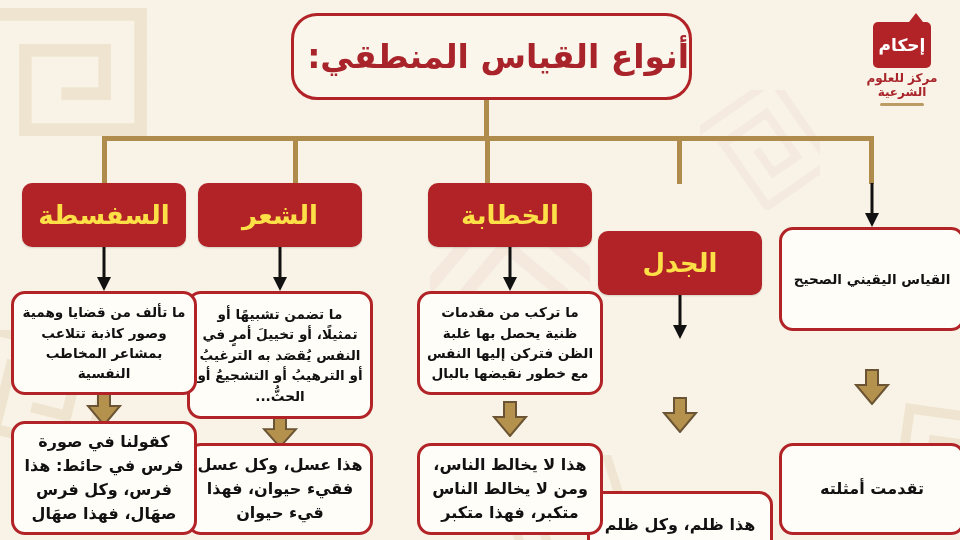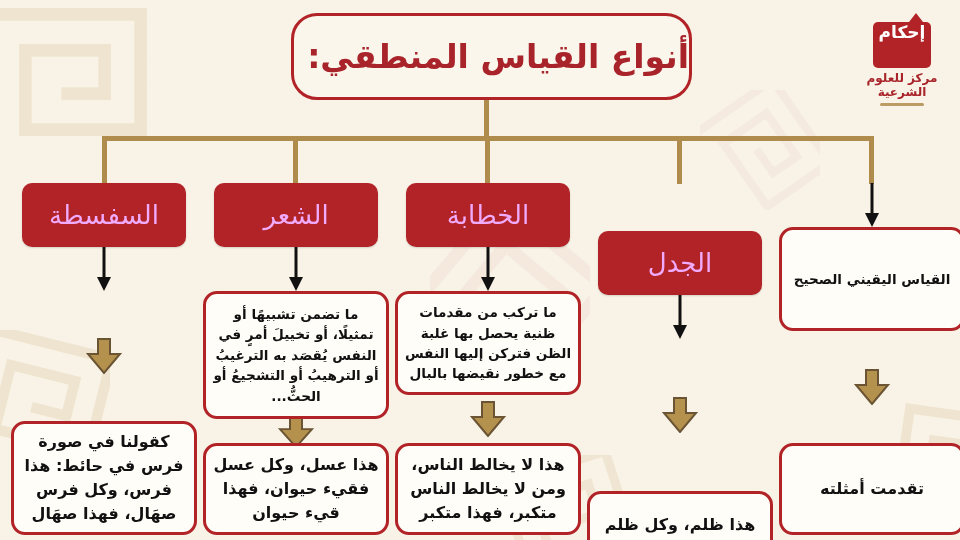--- a/index.html
+++ b/index.html
@@ -28,41 +28,41 @@
     box-sizing:border-box;background:rgba(255,255,255,.25);
   }
   .title-box span{
     color:var(--c-darkred);font-size:33px;font-weight:bold;letter-spacing:0px;
   }
   
   .logo{position:absolute;left:856px;right:auto;top:14px;width:92px;text-align:center;direction:rtl;}
   .logo-mark{
     position:relative;width:58px;height:46px;margin:8px auto 3px auto;
     background:var(--c-red);border-radius:5px;
-    display:flex;justify-content:center;
+    display:flex;align-items:center;justify-content:center;
   }
   .logo-mark:before{
     content:"";position:absolute;top:-9px;right:8px;width:0;height:0;
     border-left:7px solid transparent;border-right:7px solid transparent;
     border-bottom:9px solid var(--c-red);
   }
   .logo-mark span{color:#fff;font-size:17px;font-weight:bold;}
   .logo-tagline{color:var(--c-darkred);font-size:12px;font-weight:bold;line-height:1.2;}
   .logo-rule{width:44px;height:3px;background:var(--c-gold);opacity:.85;margin:3px auto 0 auto;border-radius:2px;}
   
   .conn{position:absolute;background:var(--c-gold);}
   
   .branch{
     position:absolute;top:183px;height:352px;width:192px;
     display:flex;flex-direction:column;align-items:center;box-sizing:border-box;
   }
   .hdr{
     width:164px;min-height:64px;background:var(--c-red);border-radius:10px;
     display:flex;align-items:center;justify-content:center;
-    color:#f0abfc;font-size:26px;font-weight:normal;flex:0 0 auto;
+    color:#fde047;font-size:26px;font-weight:bold;flex:0 0 auto;
     box-shadow:0 1px 2px rgba(0,0,0,.15);
   }
   .arrow-black{height:44px;flex:0 0 auto;display:flex;align-items:flex-start;justify-content:center;}
   .defbox,.exbox{
     width:186px;box-sizing:border-box;background:#fffdf8;
     border:3px solid var(--c-red);border-radius:14px;
     color:var(--c-ink);font-weight:bold;text-align:center;
     display:flex;align-items:center;justify-content:center;
     padding:6px 6px;line-height:1.5;
   }
@@ -139,38 +139,38 @@
         </svg>
     </div>
     <div class="gold-spacer">
       <svg width="38" height="36" viewBox="0 0 38 36" preserveAspectRatio="none">
           <path d="M13 1 h12 v15 h10 L19 35 L3 16 h10 Z" fill="#b5914e" stroke="#6b5433" stroke-width="2"></path>
         </svg>
     </div>
     <div class="exbox">هذا ظلم، وكل ظلم قبيح، فهذا قبيح</div>
   </div>
 
-  <div class="branch" style="left:392px;">
+  <div class="branch" style="left:414px;">
     <div class="hdr">الخطابة</div>
     <div class="arrow-black">
       <svg width="16" height="44" viewBox="0 0 16 44">
           <line x1="8" y1="0" x2="8" y2="31" stroke="#111" stroke-width="3"></line>
           <polygon points="1,30 15,30 8,44" fill="#111"></polygon>
         </svg>
     </div>
     <div class="defbox">ما تركب من مقدمات ظنية يحصل بها غلبة الظن فتركن إليها النفس مع خطور نقيضها بالبال</div>
     <div class="gold-spacer">
       <svg width="38" height="36" viewBox="0 0 38 36" preserveAspectRatio="none">
           <path d="M13 1 h12 v15 h10 L19 35 L3 16 h10 Z" fill="#b5914e" stroke="#6b5433" stroke-width="2"></path>
         </svg>
     </div>
     <div class="exbox">هذا لا يخالط الناس، ومن لا يخالط الناس متكبر، فهذا متكبر</div>
   </div>
 
-  <div class="branch" style="left:200px;">
+  <div class="branch" style="left:184px;">
     <div class="hdr">الشعر</div>
     <div class="arrow-black">
       <svg width="16" height="44" viewBox="0 0 16 44">
           <line x1="8" y1="0" x2="8" y2="31" stroke="#111" stroke-width="3"></line>
           <polygon points="1,30 15,30 8,44" fill="#111"></polygon>
         </svg>
     </div>
     <div class="defbox" style="min-height:128px;">ما تضمن تشبيهًا أو تمثيلًا، أو تخييلَ أمرٍ في النفس يُقصَد به الترغيبُ أو الترهيبُ أو التشجيعُ أو الحثُّ...</div>
     <div class="gold-spacer">
       <svg width="38" height="34" viewBox="0 0 38 36" preserveAspectRatio="none">
@@ -181,20 +181,21 @@
   </div>
 
   <div class="branch" style="left:8px;">
     <div class="hdr">السفسطة</div>
     <div class="arrow-black">
       <svg width="16" height="44" viewBox="0 0 16 44">
           <line x1="8" y1="0" x2="8" y2="31" stroke="#111" stroke-width="3"></line>
           <polygon points="1,30 15,30 8,44" fill="#111"></polygon>
         </svg>
     </div>
+    <div class="defbox">ما تألف من قضايا وهمية وصور كاذبة تتلاعب بمشاعر المخاطب النفسية</div>
     <div class="gold-spacer">
       <svg width="38" height="36" viewBox="0 0 38 36" preserveAspectRatio="none">
           <path d="M13 1 h12 v15 h10 L19 35 L3 16 h10 Z" fill="#b5914e" stroke="#6b5433" stroke-width="2"></path>
         </svg>
     </div>
     <div class="exbox">كقولنا في صورة فرس في حائط: هذا فرس، وكل فرس صهَال، فهذا صهَال</div>
   </div>
 
 </div>
 

